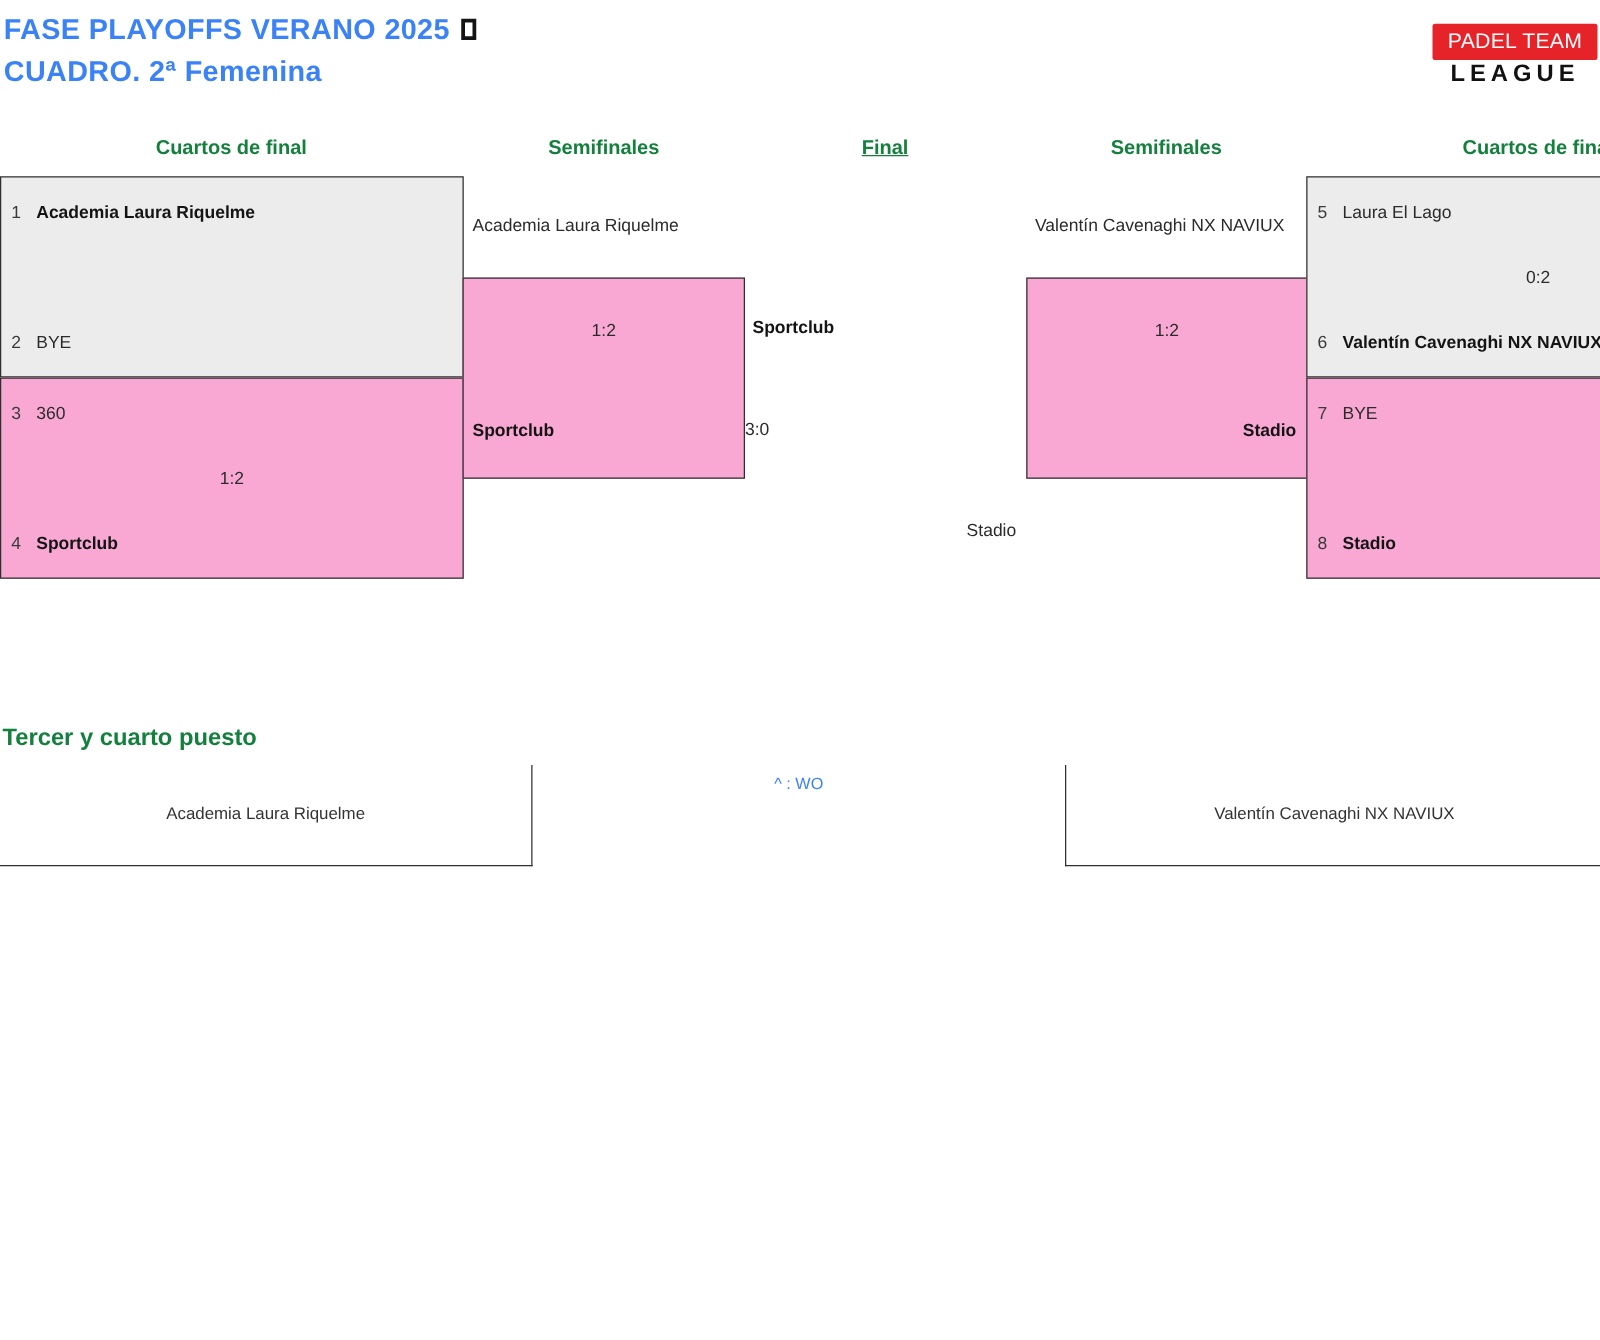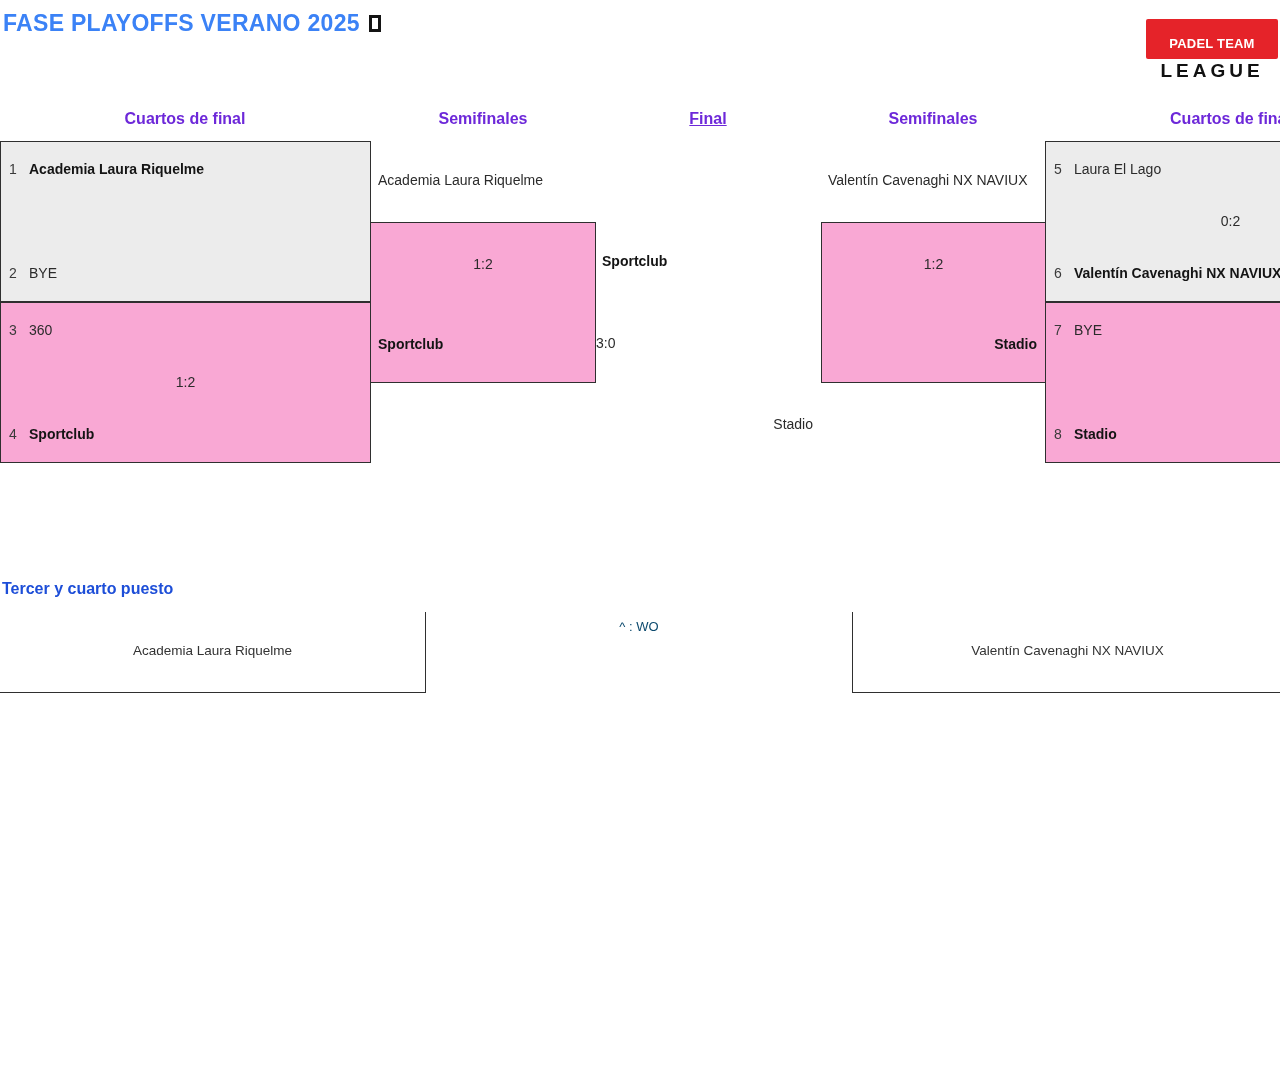--- a/index.html
+++ b/index.html
@@ -9,29 +9,29 @@
 
   
   .title-line { position:absolute; left:3px; font-size:23px; font-weight:700;
     color:#3b82f6; letter-spacing:0.3px; white-space:nowrap; }
   #title1 { top:10px; }
   #title2 { top:44px; }
   .tofu { display:inline-block; width:12px; height:17px; border:3px solid #141414;
     margin-left:9px; vertical-align:-1px; }
 
   #logo { position:absolute; top:19px; right:2px; width:132px; }
-  .logo-top { display:block; background:#e52329; color:#fff; font-weight:700;
-    font-size:13px; line-height:22px; text-align:center; padding:14px 2px 4px;
+  .logo-top { display:block; background:#e52329; color:#fff; font-weight:400;
+    font-size:17px; line-height:22px; text-align:center; padding:3px 2px 4px;
     border-radius:2px; letter-spacing:0.2px; white-space:nowrap; }
   .logo-bottom { display:block; text-align:center; font-weight:700; font-size:19px;
     letter-spacing:4px; color:#111; margin-top:1px; white-space:nowrap; }
 
   
   .rh { position:absolute; top:110px; text-align:center; font-size:16px;
-    font-weight:700; color:#6d28d9; white-space:nowrap; }
+    font-weight:700; color:#15803d; white-space:nowrap; }
   #rh1 { left:35px;   width:300px; }
   #rh2 { left:370px;  width:226px; }
   #rh3 { left:596px;  width:224px;text-decoration:underline; }
   #rh4 { left:820px;  width:226px; }
   #rh5 { left:1045px; width:371px; }
 
   
   .mbox { position:absolute; border:1px solid #2f2f2f; background:#f9a8d4; z-index:2; }
   .mbox.gray { background:#ececec; }
   #lqf1 { left:0;      top:141px; width:371px; height:161px; }
@@ -58,37 +58,38 @@
 
   
   .lbl { position:absolute; font-size:14px; color:#2b2b2b; white-space:nowrap; z-index:1; }
   #lsf-top    { left:378px; top:172px; }
   #rsf-top    { left:828px; top:172px; }
   #final-left { left:602px; top:253px; font-weight:700; color:#141414; }
   #final-score{ left:596px; top:335px; width:224px; }
   #final-right{ left:595px; top:416px; width:218px; text-align:right; }
 
   
-  #tp-heading { position:absolute; left:2px; top:580px; font-size:16px;
-    font-weight:700; color:#1d4ed8; }
+  #tp-heading { position:absolute; left:2px; top:580px; font-size:19px;
+    font-weight:700; color:#15803d; }
   .tp-box { position:absolute; top:612px; height:81px; border:1px solid #2f2f2f;
     border-top:none; background:#fff; }
   #tp-left  { left:-1px;  width:427px; }
   #tp-right { left:852px; width:431px; }
   .tp-name { position:absolute; left:0; right:0; top:31px; text-align:center;
     font-size:13.5px; color:#333; white-space:nowrap; }
   #tp-note { position:absolute; left:426px; top:619px; width:426px;
-    text-align:center; font-size:13px; color:#0c4a6e; }
+    text-align:center; font-size:13px; color:#3b82f6; }
 </style>
 </head>
 <body>
 
 <div id="stage">
 
   <div id="title1" class="title-line"><span>FASE PLAYOFFS VERANO 2025</span><span class="tofu"></span></div>
+  <div id="title2" class="title-line">CUADRO. 2ª Femenina</div>
 
   <div id="logo">
     <span class="logo-top">PADEL TEAM</span>
     <span class="logo-bottom">LEAGUE</span>
   </div>
 
   <div id="rh1" class="rh">Cuartos de final</div>
   <div id="rh2" class="rh">Semifinales</div>
   <div id="rh3" class="rh">Final</div>
   <div id="rh4" class="rh">Semifinales</div>

